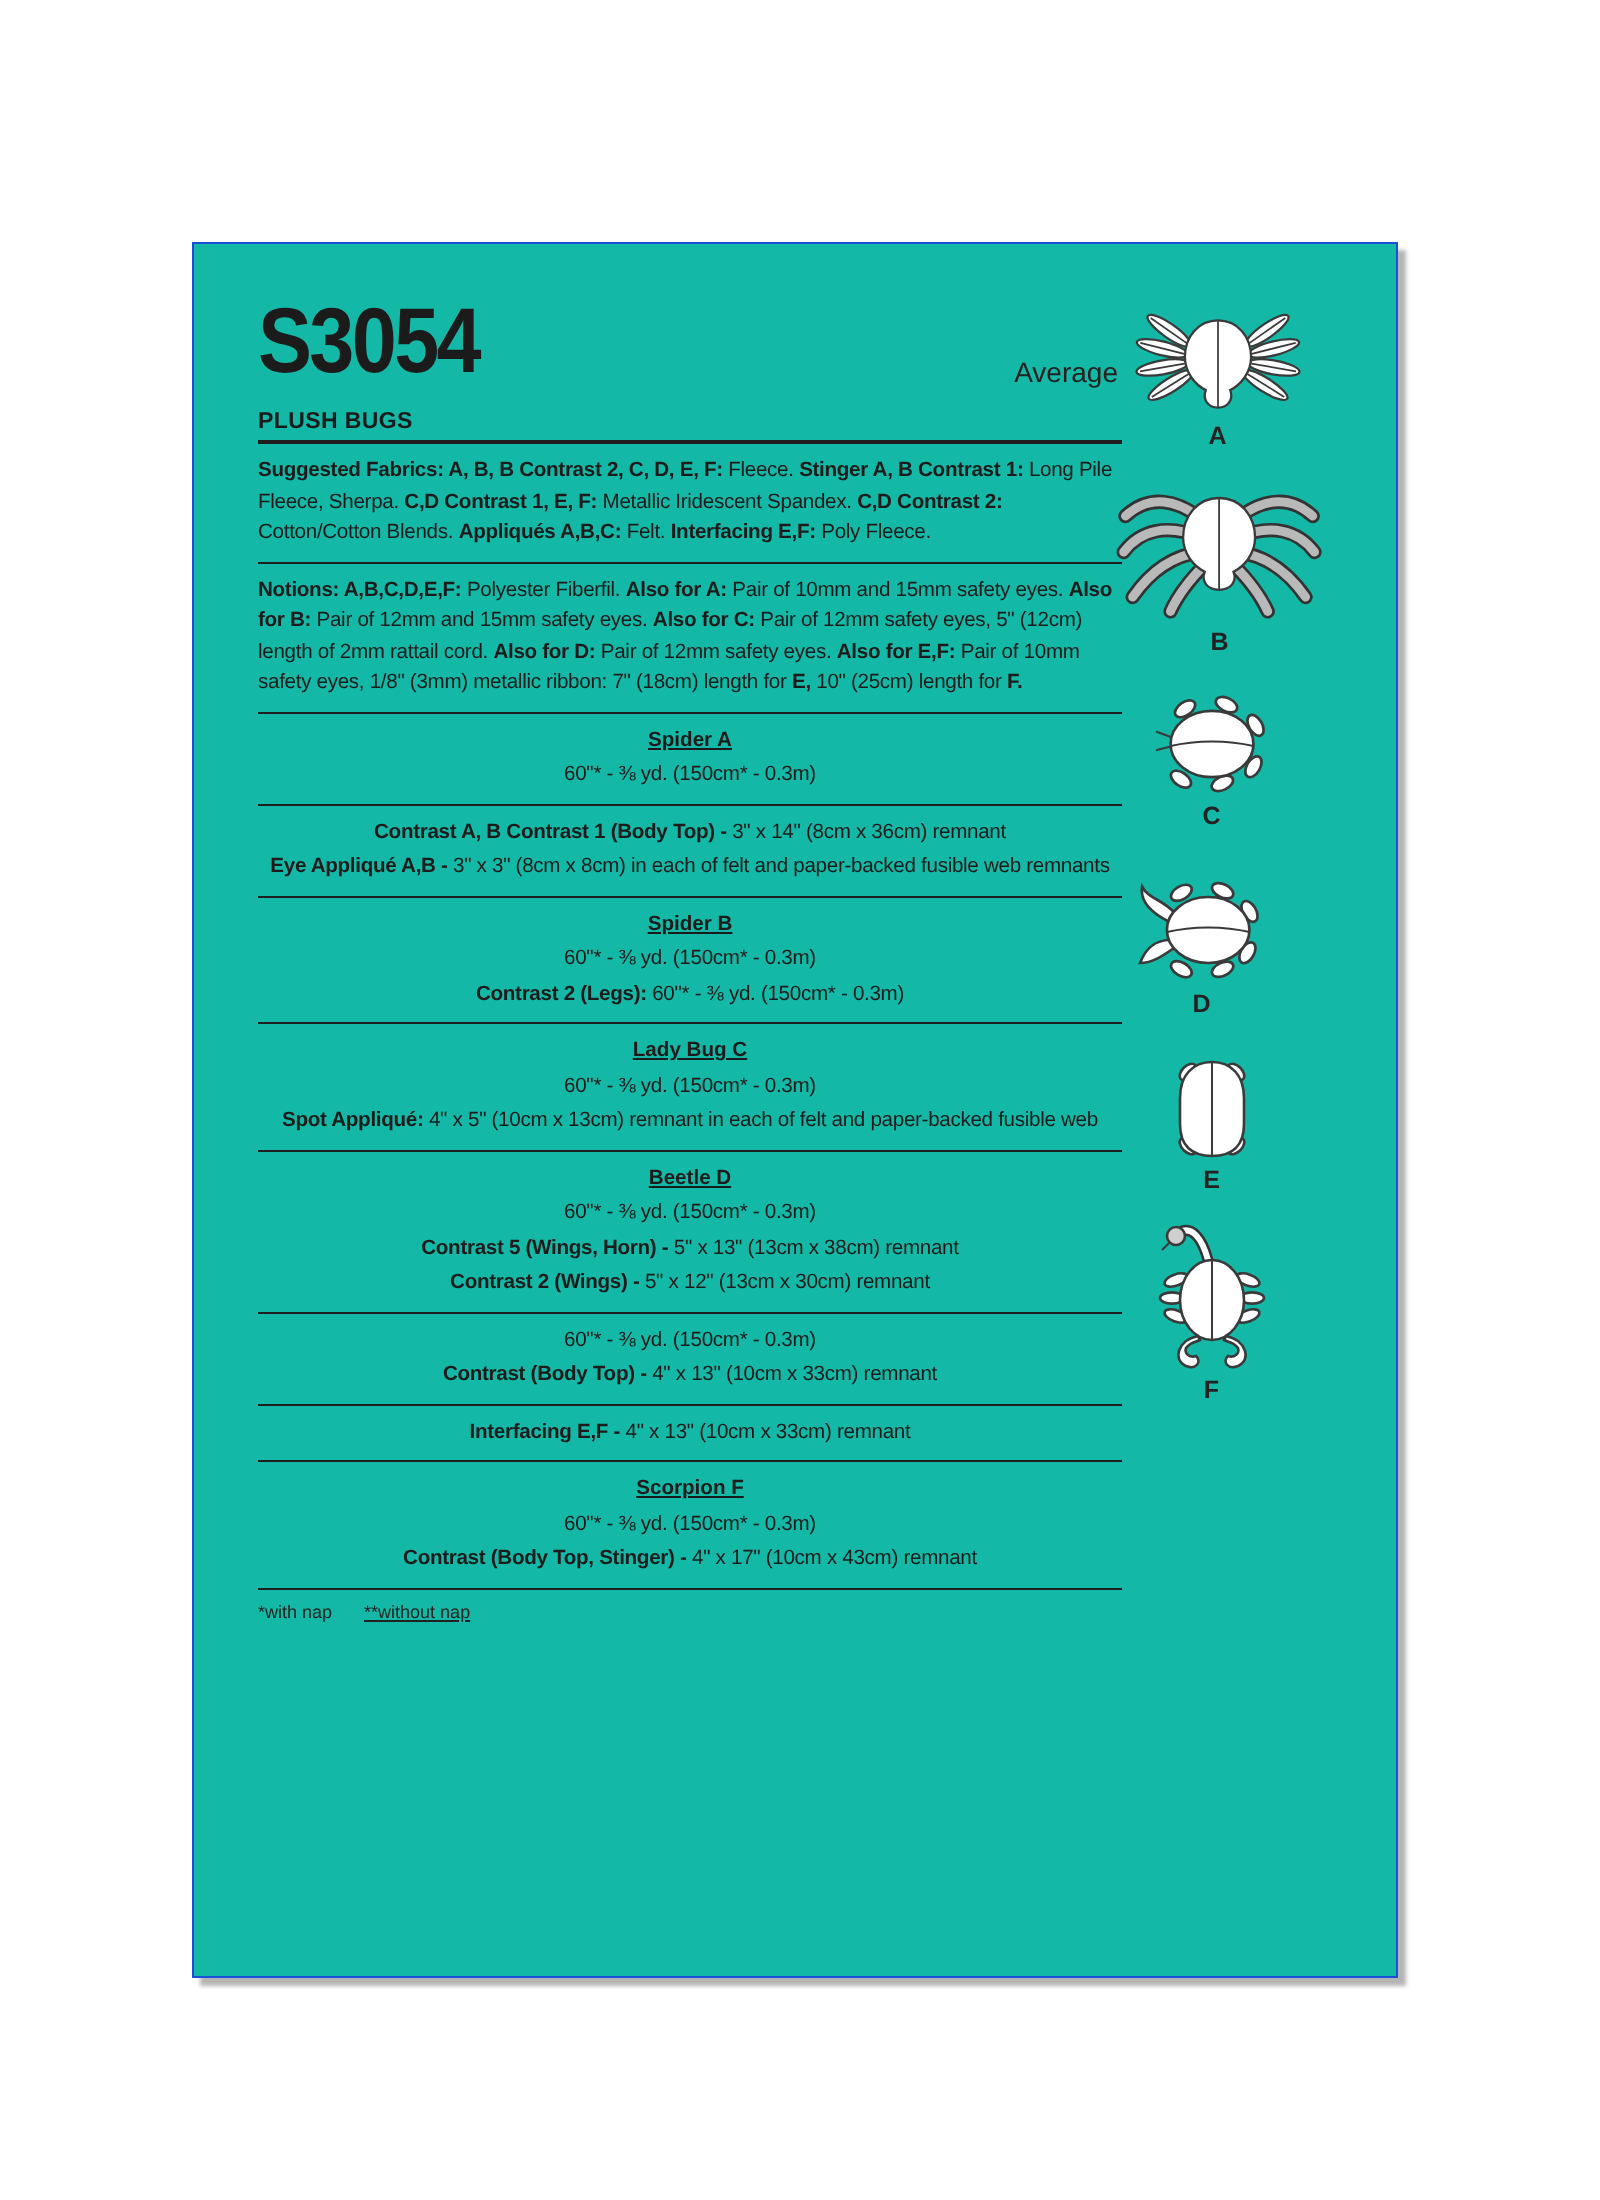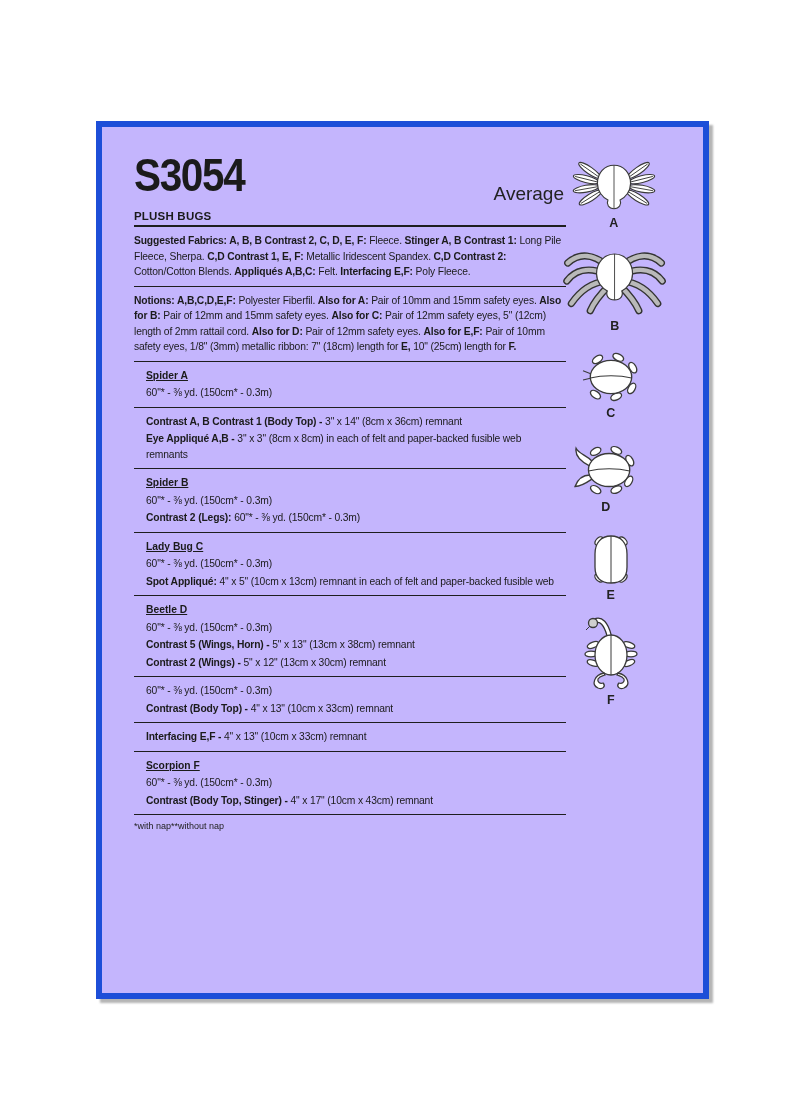--- a/index.html
+++ b/index.html
@@ -1,31 +1,31 @@
 <!DOCTYPE html>
 <html><head>
 <meta charset="utf-8">
 <style>
   html,body{margin:0;padding:0;background:#ffffff;}
   body{width:800px;height:1100px;position:relative;font-family:"Liberation Sans",sans-serif;color:#1b1b1b;}
-  .sheet{position:absolute;left:96px;top:121px;width:601px;height:866px;background:#c4b5fd;
-         border:6px solid #1d4ed8;box-shadow:4px 4px 2px #b5b5b5;}
+  .sheet{position:absolute;left:96px;top:121px;width:601px;height:866px;background:#14b8a6;
+         border:1px solid #1d4ed8;box-shadow:4px 4px 2px #b5b5b5;}
   .text-col{position:absolute;left:32px;top:26px;width:432px;}
   .code{font-size:46px;font-weight:bold;letter-spacing:-1.5px;transform:scaleX(.88);
         transform-origin:0 50%;line-height:44px;}
-  .difficulty{position:absolute;top:30px;right:2px;font-size:19px;color:#222;}
+  .difficulty{position:absolute;top:30px;right:2px;font-size:14px;color:#222;}
   .title{margin-top:13px;font-size:11.5px;font-weight:bold;letter-spacing:.2px;}
   .rule{border:0;border-top:1px solid #1e1e1e;margin:6px 0;}
   .rule.thick{border-top-width:2px;margin-top:3px;}
   p.body,.line{margin:2px 0;font-size:10.3px;line-height:15.5px;letter-spacing:-0.15px;}
-  .section{margin:1px 12px;}
+  .section{margin:1px 0;text-align:center;}
   .section-heading{font-size:10.3px;line-height:15.5px;font-weight:bold;text-decoration:underline;}
   b{font-weight:bold;}
   .footnote{margin-top:2px;font-size:9px;color:#222;}
-  .footnote .gap{}
+  .footnote .gap{margin-left:16px;text-decoration:underline;}
   figure.bug{position:absolute;margin:0;text-align:center;}
   figure.bug svg{display:block;margin:0 auto;}
   figure.bug figcaption{font-size:12.5px;font-weight:bold;color:#222;margin-top:2px;letter-spacing:.5px;}
   .ln{stroke:#3a3a3a;stroke-width:1.3;fill:#fff;}
   .ln-thin{stroke:#3a3a3a;stroke-width:1;fill:none;}
   .legB-o{stroke:#333;stroke-width:8;fill:none;stroke-linecap:round;}
   .legB-f{stroke:#b9b9b9;stroke-width:5;fill:none;stroke-linecap:round;}
   .tail-o{stroke:#333;stroke-width:5.5;fill:none;stroke-linecap:round;}
   .tail-f{stroke:#fff;stroke-width:3;fill:none;stroke-linecap:round;}
 </style>

